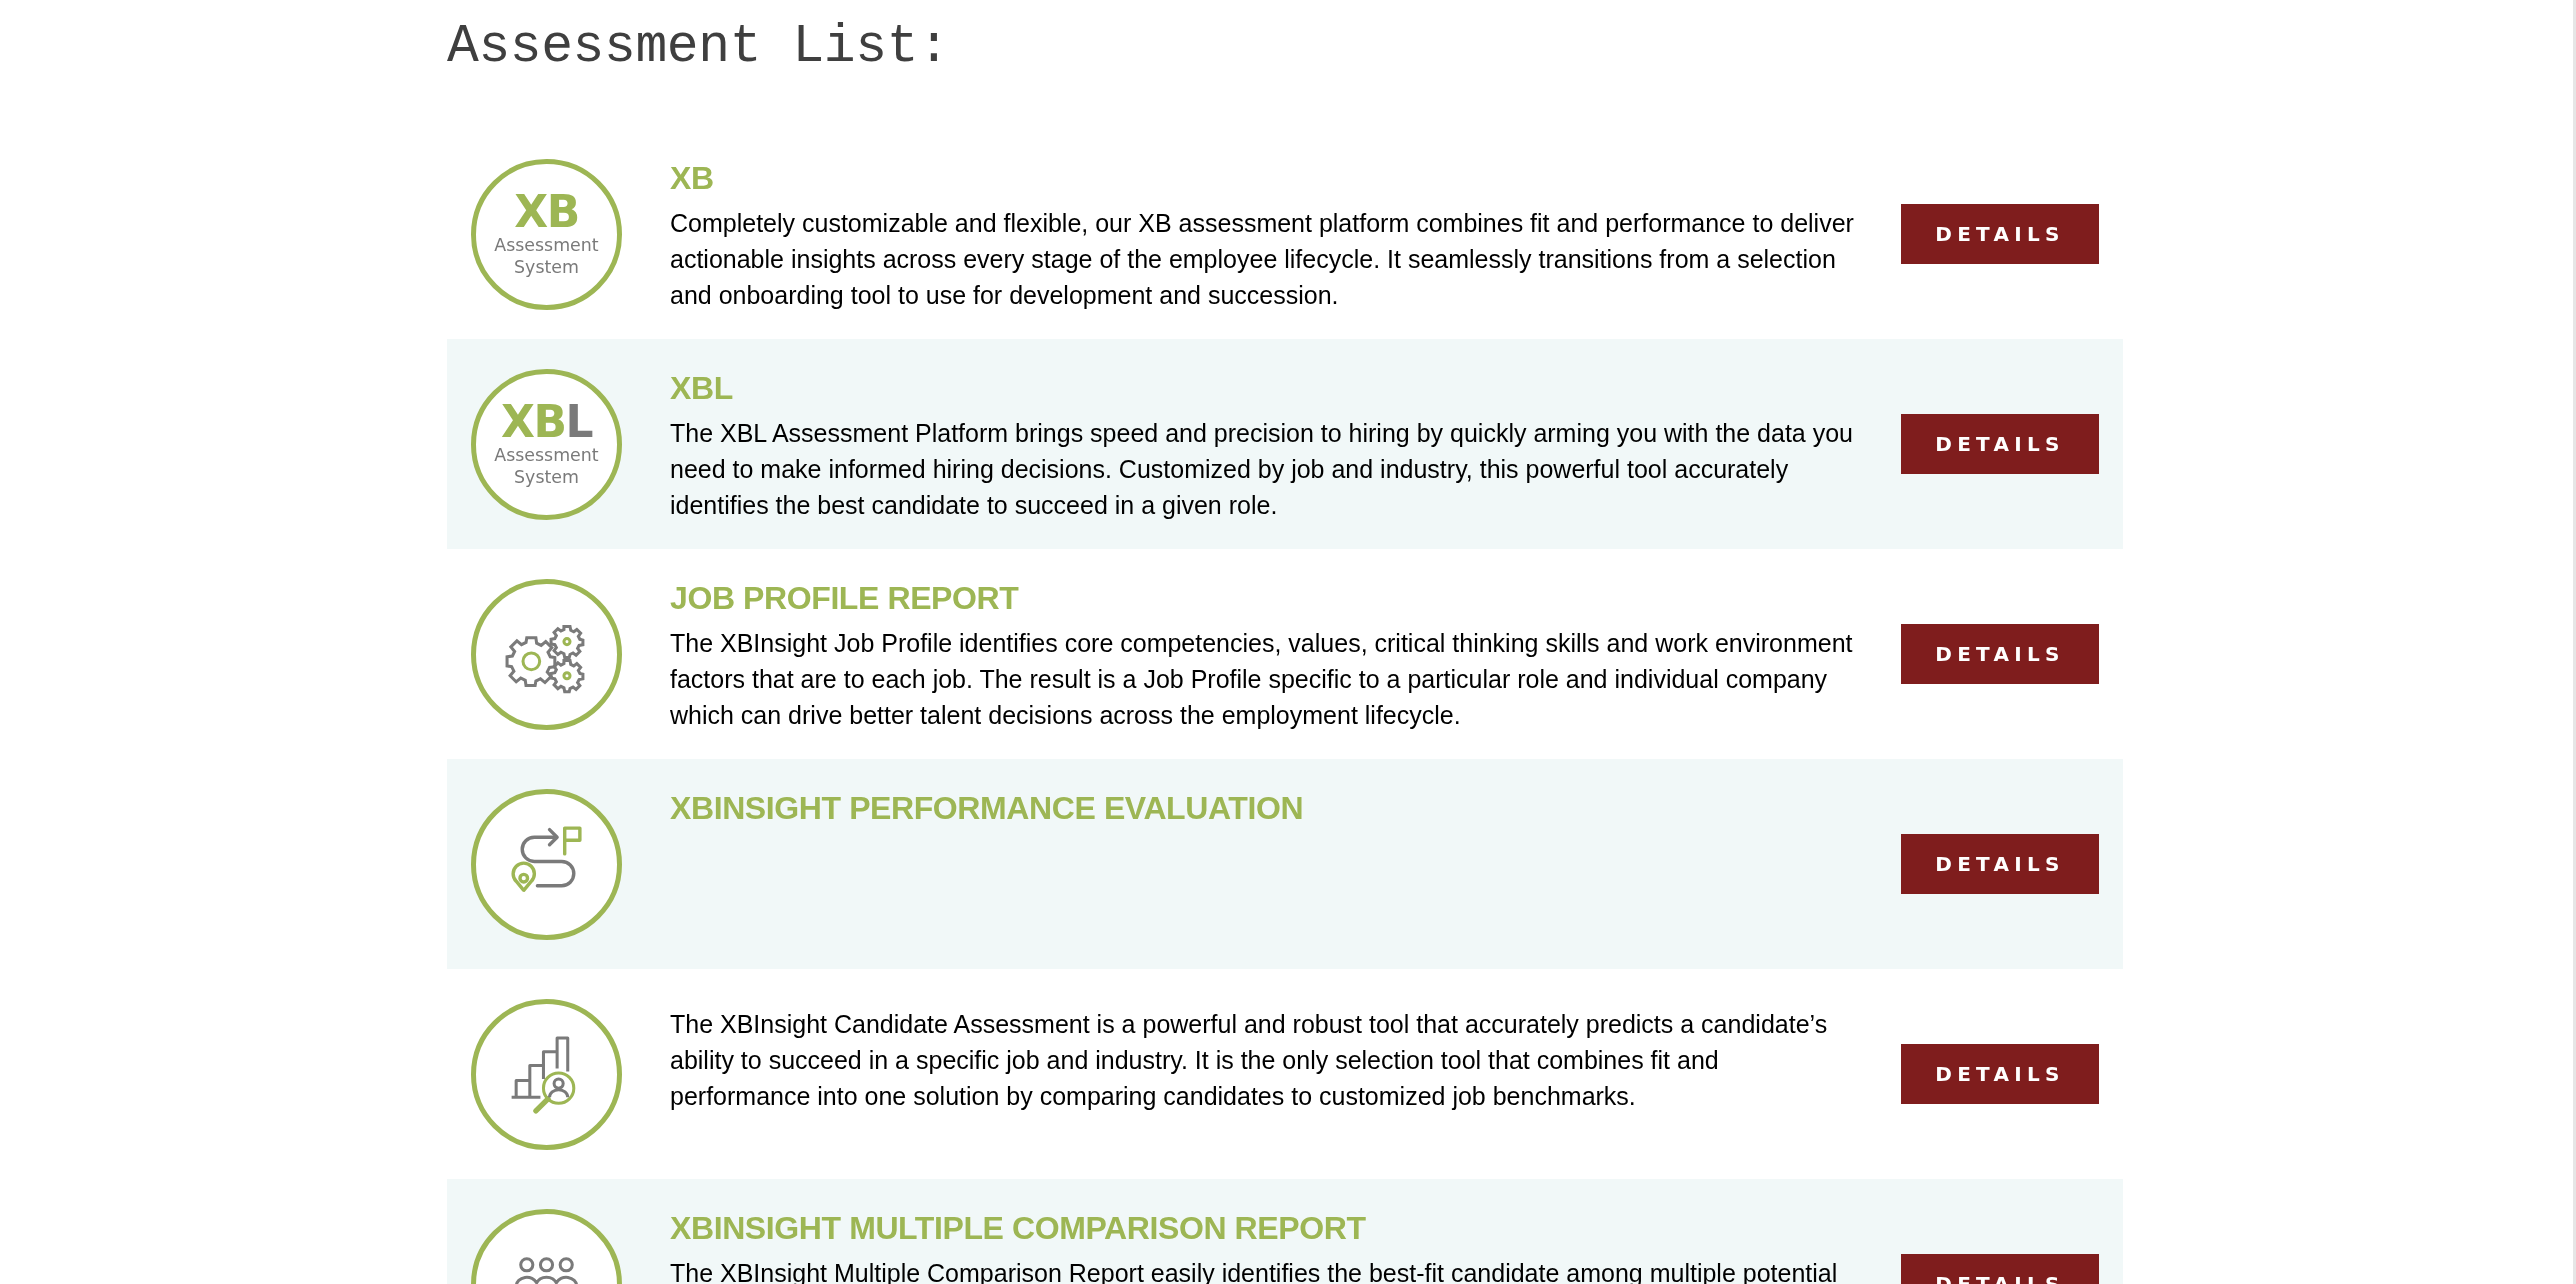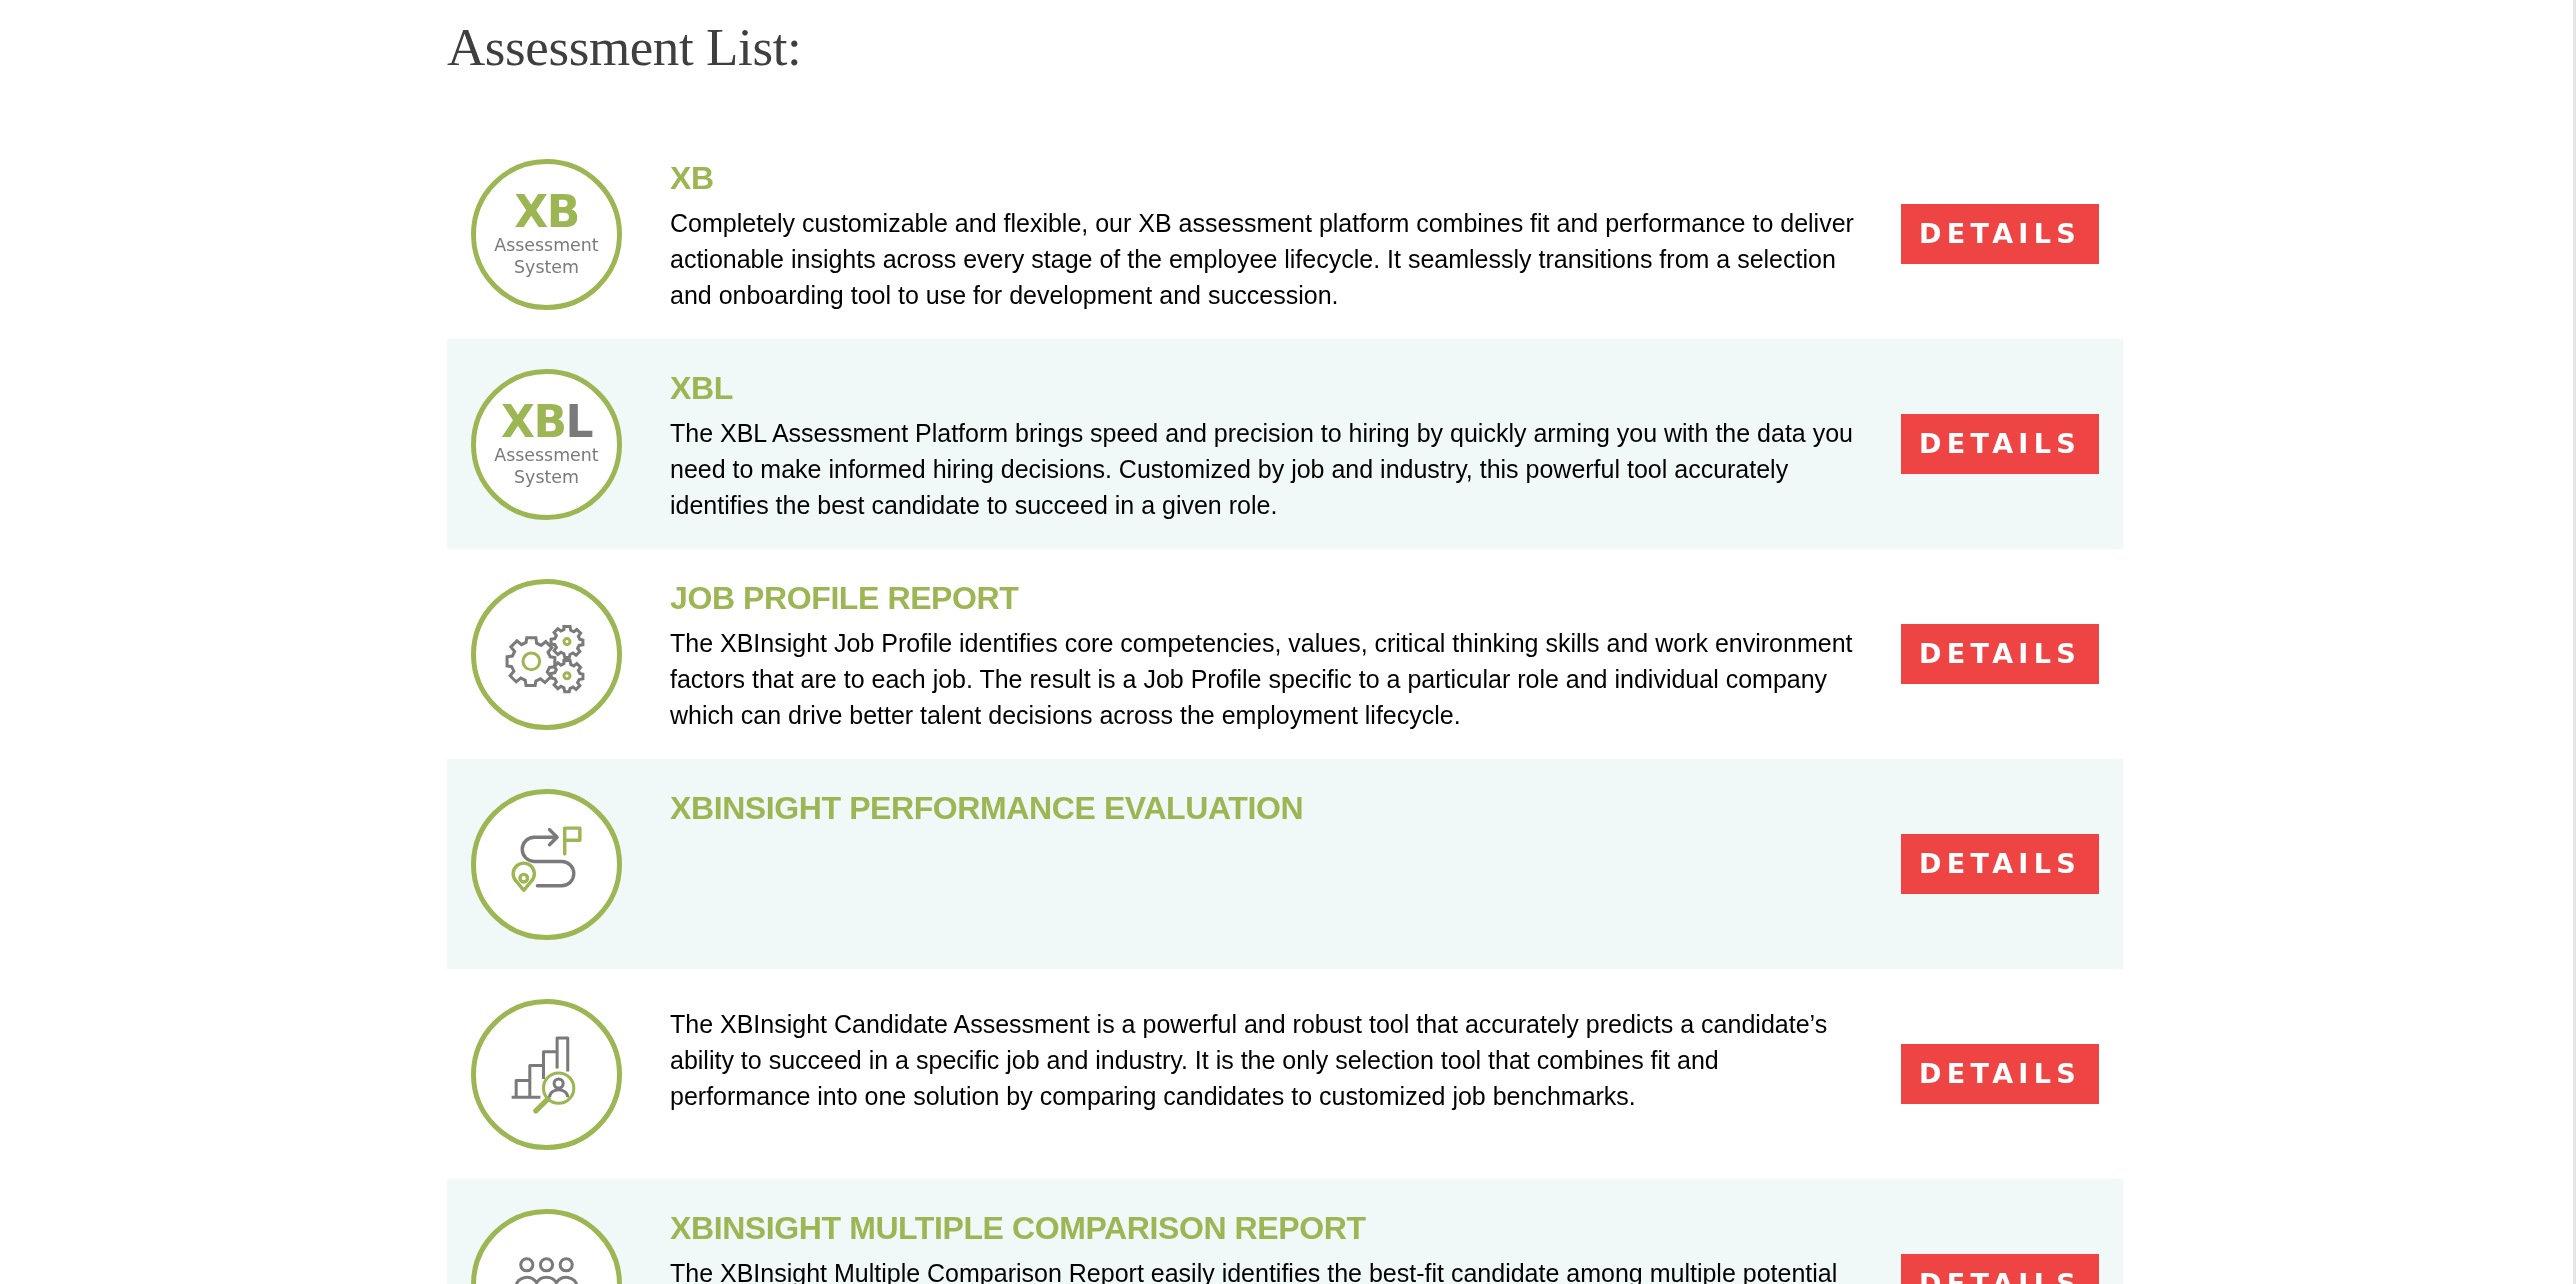--- a/index.html
+++ b/index.html
@@ -26,21 +26,21 @@
     .container {
       position: absolute;
       left: 447px;
       top: 0;
       width: 1676px;
     }
     .page-title {
       margin: 0;
       padding-top: 16.6px;
       height: 112px;
-      font-family: Liberation Serif, serif;
+      font-family: Liberation Mono, monospace;
       font-weight: normal;
       font-size: 53px;
       line-height: 60px;
       color: #3f3f3f;
       letter-spacing: -0.4px;
     }
     .list { position: relative; }
     .row {
       position: relative;
       height: 210px;
@@ -102,26 +102,26 @@
       line-height: 36px;
       color: #000000;
       max-width: 1193px;
     }
     .details-btn {
       position: absolute;
       left: 1454px;
       top: 75px;
       width: 198px;
       height: 60px;
-      background: #ef4444;
+      background: #7f1d1d;
       color: #ffffff;
       border: none;
       font-family: "DejaVu Sans", sans-serif;
       font-weight: bold;
-      font-size: 27px;
+      font-size: 20px;
       letter-spacing: 5.3px;
       text-align: center;
       line-height: 60px;
       cursor: pointer;
       padding: 0;
     }
   </style>
 </head>
 <body>
 

